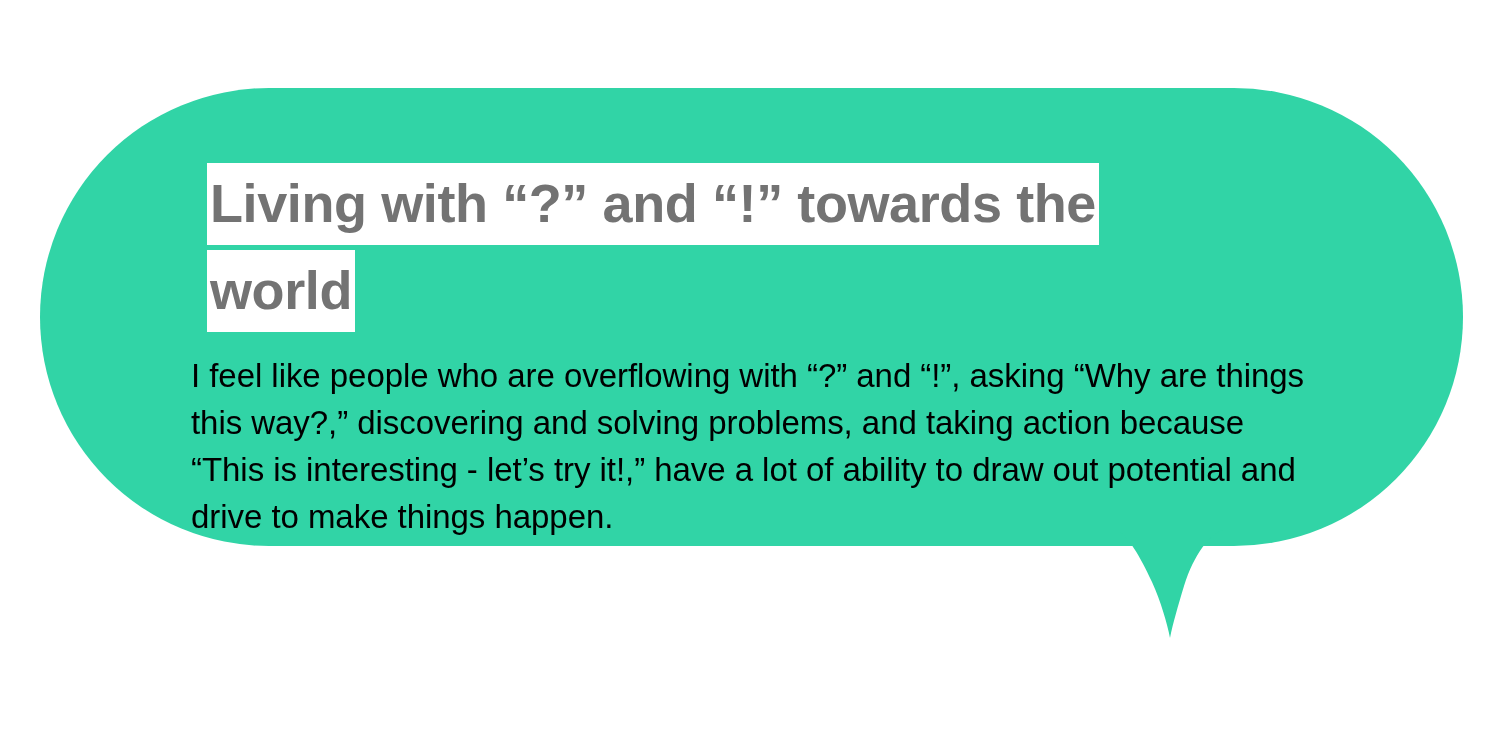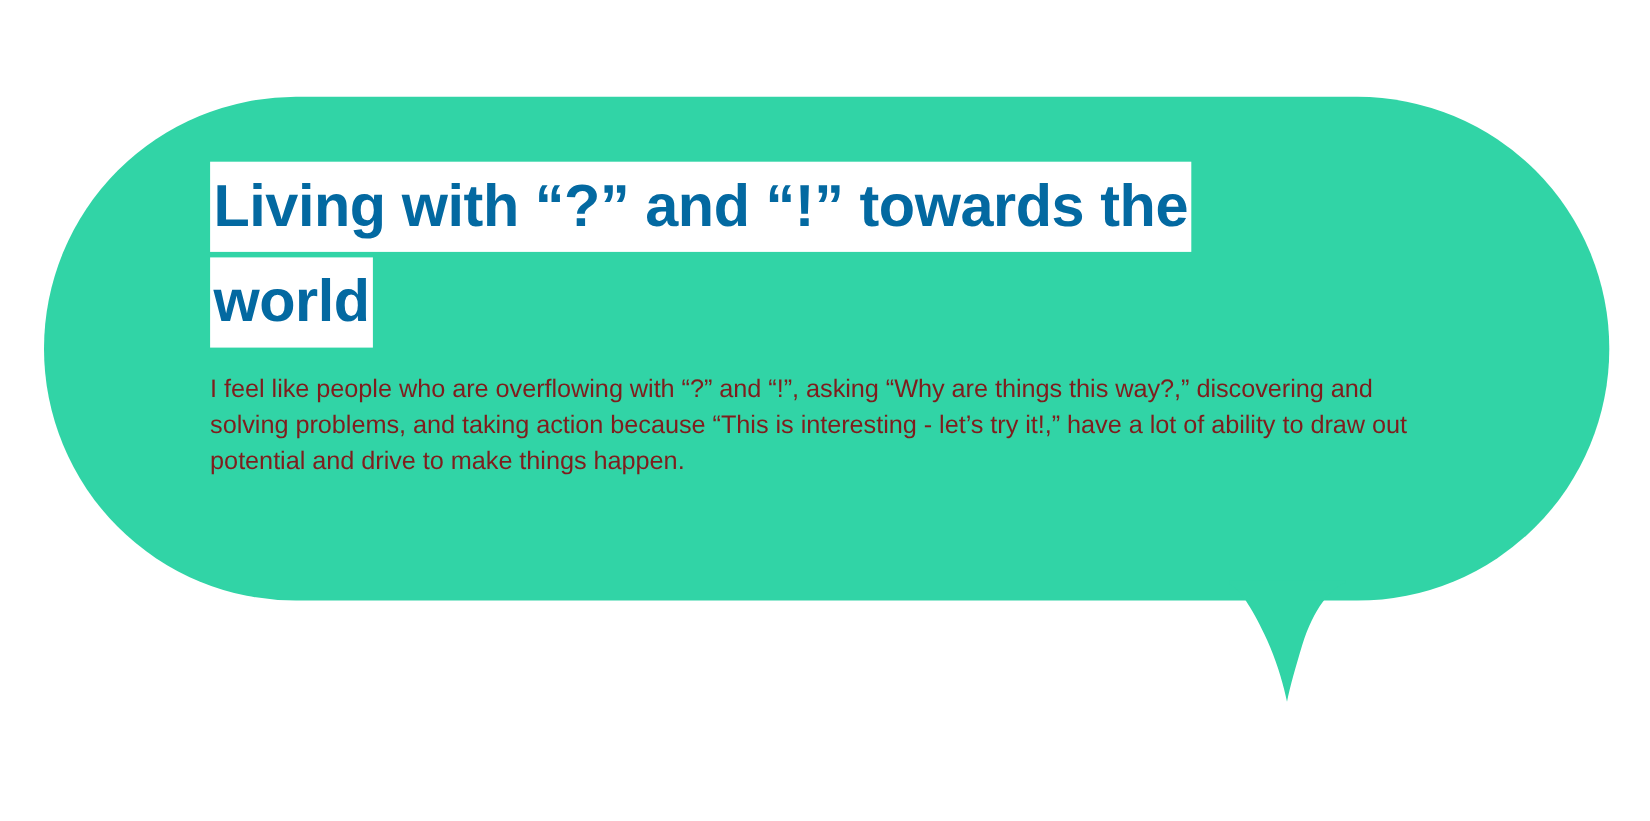--- a/index.html
+++ b/index.html
@@ -55,44 +55,44 @@
 
   
   .content {
     position: absolute;
     left: 151px;
     top: 56px;
     width: 1130px;
   }
 
   .title {
-    margin: 0;
+    margin: 16px;
     padding: 0;
     font-size: 54px;
     font-weight: bold;
     line-height: 1.0;
-    color: #0369a1;
+    color: #737373;
     letter-spacing: -0.4px;
     max-width: 980px;
   }
   .title .hl {
     background: #ffffff;
     box-decoration-break: clone;
     -webkit-box-decoration-break: clone;
     padding: 10px 3px 12px 3px;
     line-height: 1.62;
   }
 
   .body-text {
     margin: 0;
     padding: 0;
     margin-top: 18px;
-    font-size: 23px;
+    font-size: 33px;
     line-height: 1.42;
-    color: #7f1d1d;
+    color: #000000;
     max-width: 1118px;
     letter-spacing: -0.05px;
   }
 </style>
 </head>
 <body>
 
 <div id="stage">
 
   <div class="bubble-wrap">

